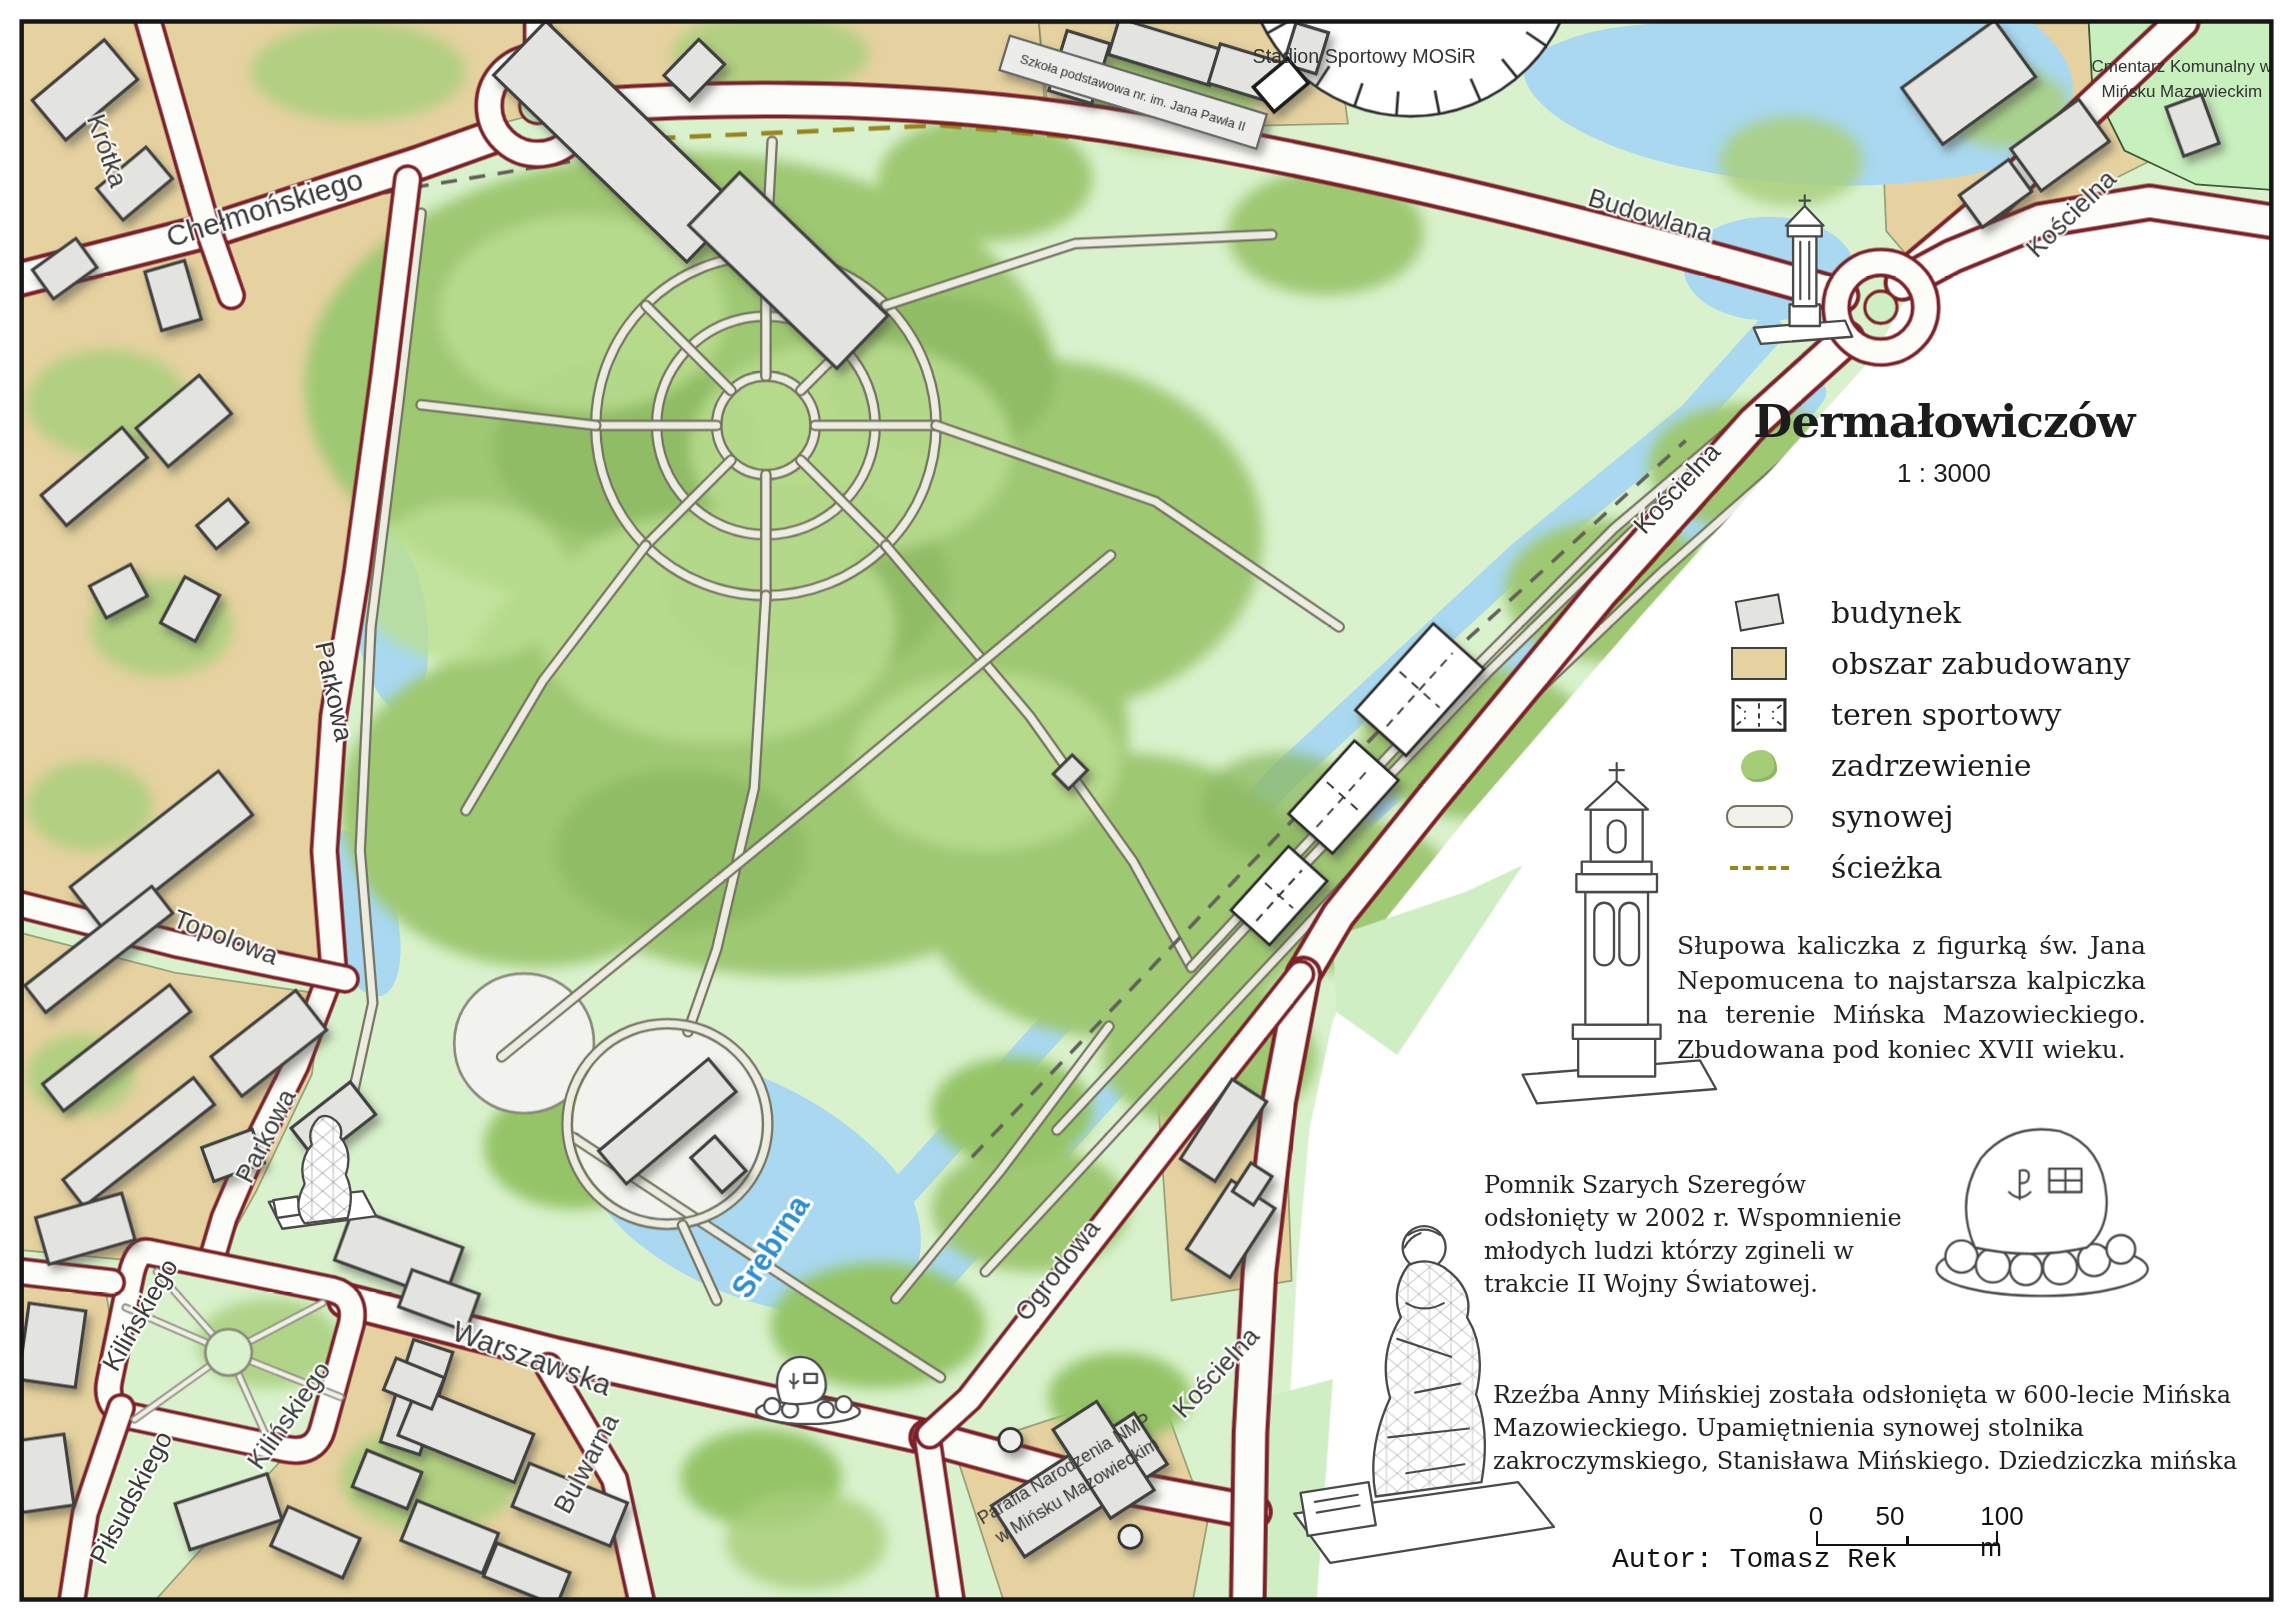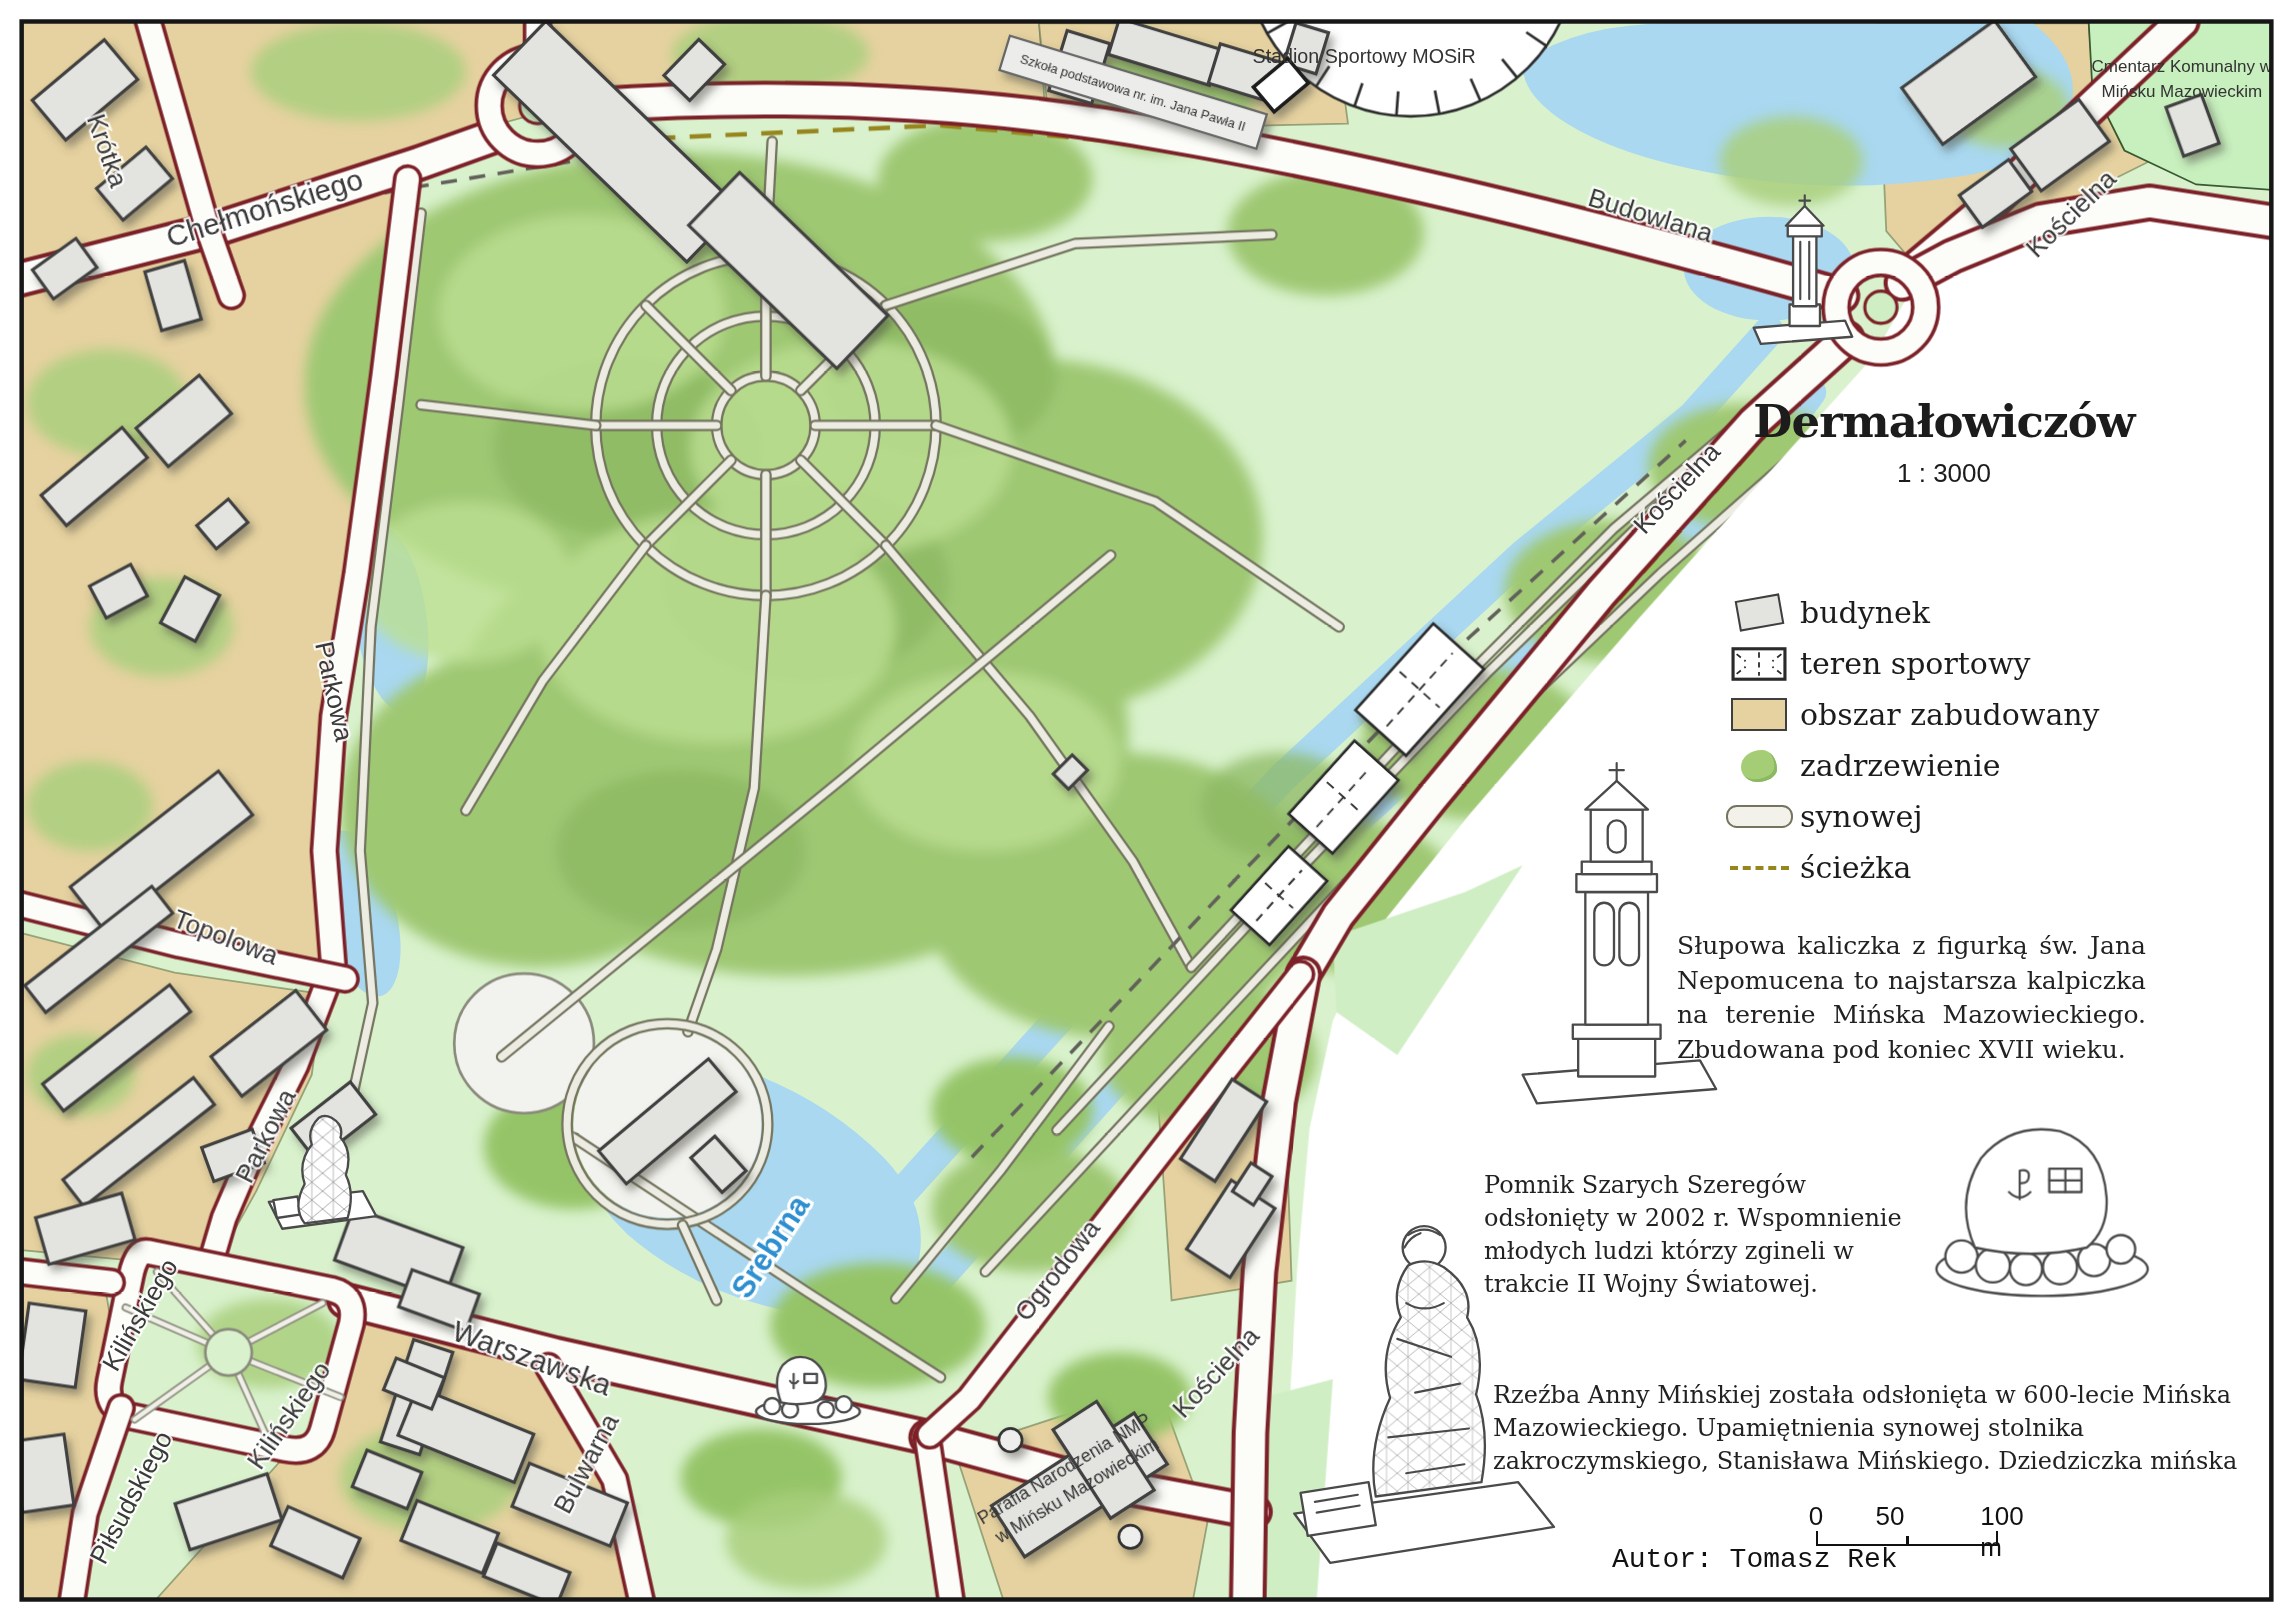--- a/index.html
+++ b/index.html
@@ -40,21 +40,21 @@
   
   .abs{position:absolute;}
   #title-block{left:1720px;top:396px;width:448px;text-align:center;}
   #title-block .t1{font-size:50px;font-weight:bold;line-height:1.05;}
   #title-block .t2{font-size:45px;font-weight:bold;letter-spacing:-0.9px;line-height:1.15;}
   #title-block .tscale{font-size:26px;margin-top:10.7px;font-family:"Liberation Sans",sans-serif;}
 
   #legend{left:1718px;top:587px;width:502px;}
   .lrow{display:flex;align-items:center;height:51px;}
   .lsw{width:82px;display:flex;justify-content:center;align-items:center;flex:0 0 82px;}
-  .llabel{font-size:30px;color:#1c1c1c;}
+  .llabel{font-size:30px;color:#1c1c1c;margin-left:31px;}
   .sw-budynek{width:41px;height:27px;background:#e3e3e0;border:2.7px solid #3f3f3f;transform:rotate(-10deg);}
   .sw-obszar{width:52px;height:29px;background:#e6d2a0;border:2.7px solid #3f3f3f;}
   .sw-zadrz{width:36px;height:32px;background:#a5cd76;border-radius:58% 42% 55% 45% / 52% 60% 40% 48%;
             box-shadow:inset -2.7px -2.7px 0 #8cb861;}
   .sw-chodnik{width:63px;height:19px;border:2.7px solid #74745f;border-radius:10.7px;background:#f2f1ea;}
   .sw-sciezka{width:59px;border-top:4.5px dashed #97861e;}
 
   .para{font-size:24px;line-height:1.38;color:#222;margin-top:12px;}
   #para1{left:1677px;top:917px;width:469px;text-align:justify;font-size:25px;}
   #para2{left:1484px;top:1157px;width:441px;}
@@ -503,32 +503,32 @@
 
 <div id="legend" class="abs">
   <div class="lrow">
     <div class="lsw">
           <div class="sw-budynek"></div>
         </div>
     <div class="llabel">budynek</div>
   </div>
   <div class="lrow">
     <div class="lsw">
+          <div class="sw-obszar"></div>
+        </div>
+    <div class="llabel">obszar zabudowany</div>
+  </div>
+  <div class="lrow">
+    <div class="lsw">
       <svg width="56" height="34" viewBox="0 0 62 38">
         <rect x="2" y="2" width="58" height="34" fill="#fff" stroke="#2a2a2a" stroke-width="3.5"></rect>
         <path d="M31 6 V32 M6 8 L16 16 M56 8 L46 16 M6 30 L16 22 M56 30 L46 22" stroke="#2a2a2a" stroke-width="2" stroke-dasharray="6 5" fill="none"></path>
       </svg>
     </div>
     <div class="llabel">teren sportowy</div>
-  </div>
-  <div class="lrow">
-    <div class="lsw">
-          <div class="sw-obszar"></div>
-        </div>
-    <div class="llabel">obszar zabudowany</div>
   </div>
   <div class="lrow">
     <div class="lsw">
           <div class="sw-zadrz"></div>
         </div>
     <div class="llabel">zadrzewienie</div>
   </div>
   <div class="lrow">
     <div class="lsw">
           <div class="sw-chodnik"></div>

